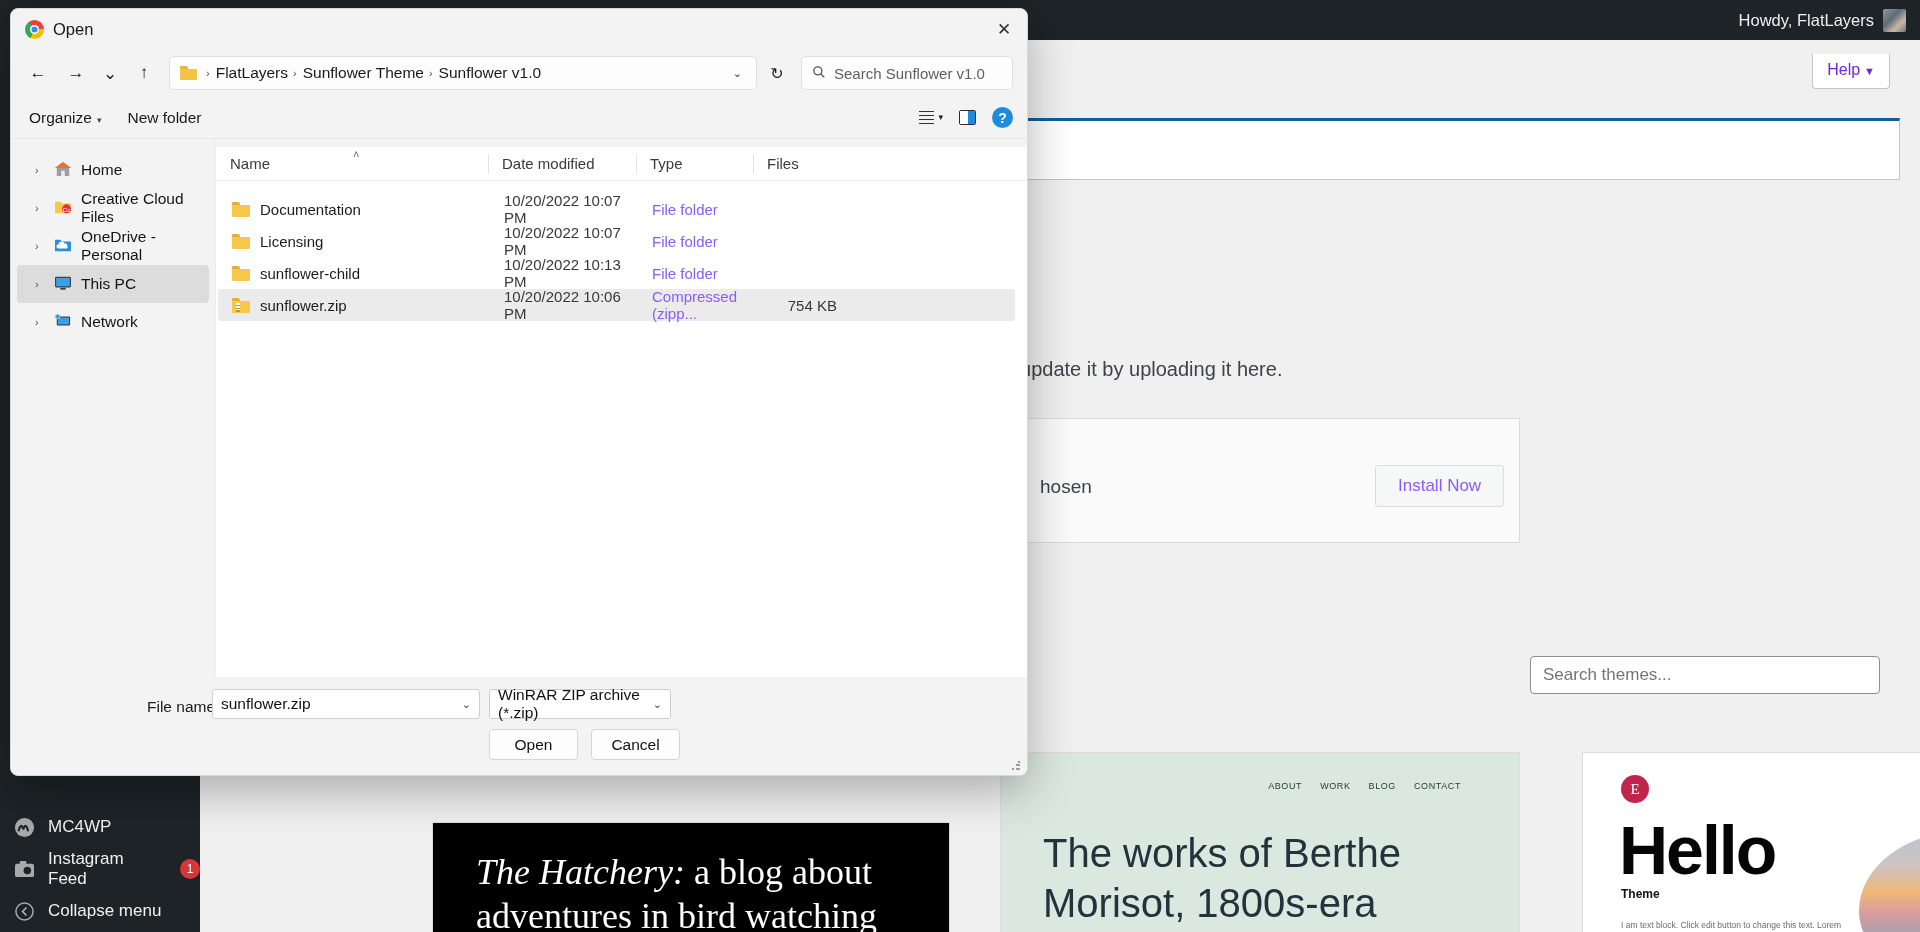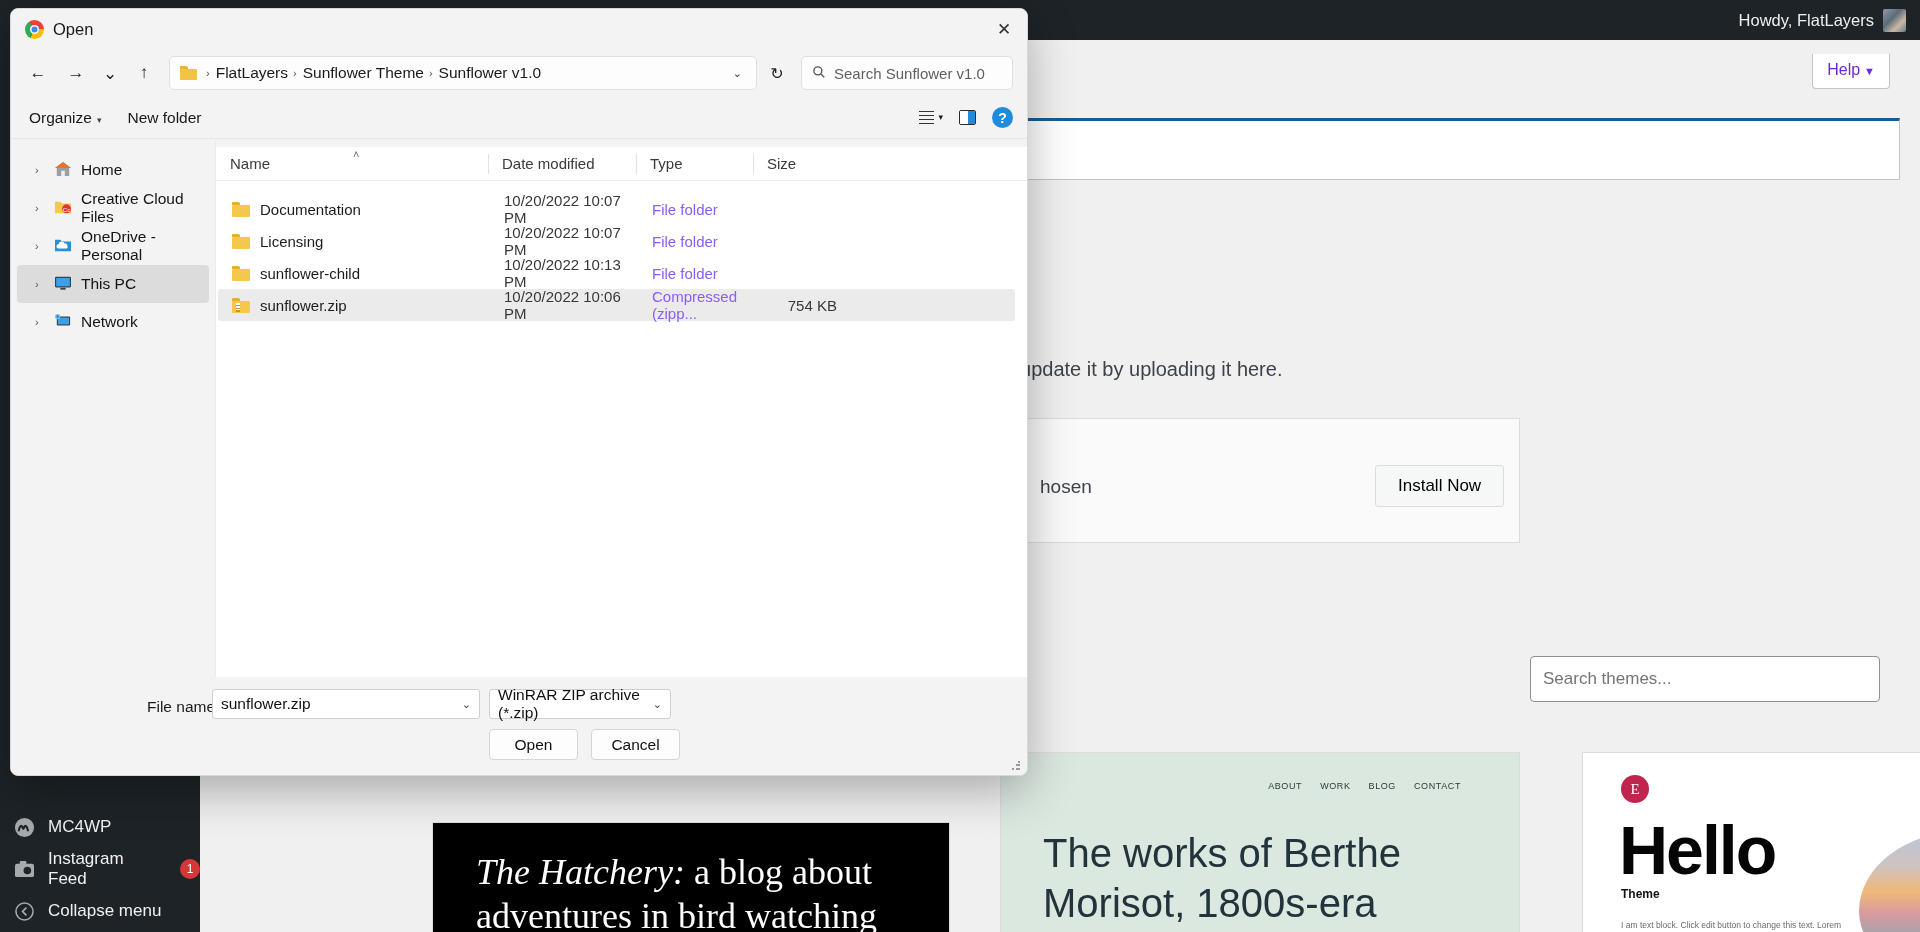--- a/index.html
+++ b/index.html
@@ -69,28 +69,28 @@
   .wp-upload-box {
     position: absolute; top: 378px; left: 660px; width: 660px; height: 125px;
     background: #fafafa; border: 1px solid #dcdcde;
   }
   .wp-chosen-text {
     position: absolute; top: 436px; left: 840px;
     font-size: 19px; color: #3c434a;
   }
   .wp-install-btn {
     position: absolute; top: 425px; left: 1175px;
-    padding: 10px 22px; font-size: 17px; color: #000000;
+    padding: 10px 22px; font-size: 17px; color: #8b5cf6;
     background: #f6f7f7; border: 1px solid #dcdcde; border-radius: 3px;
   }
   .wp-search-row {
     position: absolute; top: 600px; left: 20px; right: 20px; height: 70px;
   }
   .wp-search-input {
-    position: absolute; right: 20px; top: 16px; width: 350px; height: 46px;
+    position: absolute; right: 20px; top: 16px; width: 350px; height: 38px;
     border: 1px solid #8c8f94; border-radius: 4px; background: #fff;
     font-size: 17px; color: #50575e; padding: 0 12px;
     font-family: "Liberation Sans", sans-serif;
   }
 
   
   .theme-card { position: absolute; overflow: hidden; background: #fff;
     border: 1px solid #dcdcde; }
   .theme-a { left: 232px; top: 782px; width: 518px; height: 150px; background: #000; }
   .theme-a-title {
@@ -556,21 +556,21 @@
     </div>
 
     <div class="list-pane">
       <div class="col-head">
         <div class="col c-name">
           <span>Name</span>
           <span class="sort-mark">˄</span>
         </div>
         <div class="col c-date">Date modified</div>
         <div class="col c-type">Type</div>
-        <div class="col c-size">Size</div>
+        <div class="col c-size">Files</div>
       </div>
 
       <div style="padding-top:12px">
         <div class="file-row">
           <div class="fr-cell fr-name">
             <span class="ico-folder">
                 <i class="tab"></i>
                 <i class="body"></i>
               </span>
             <span>Documentation</span>

